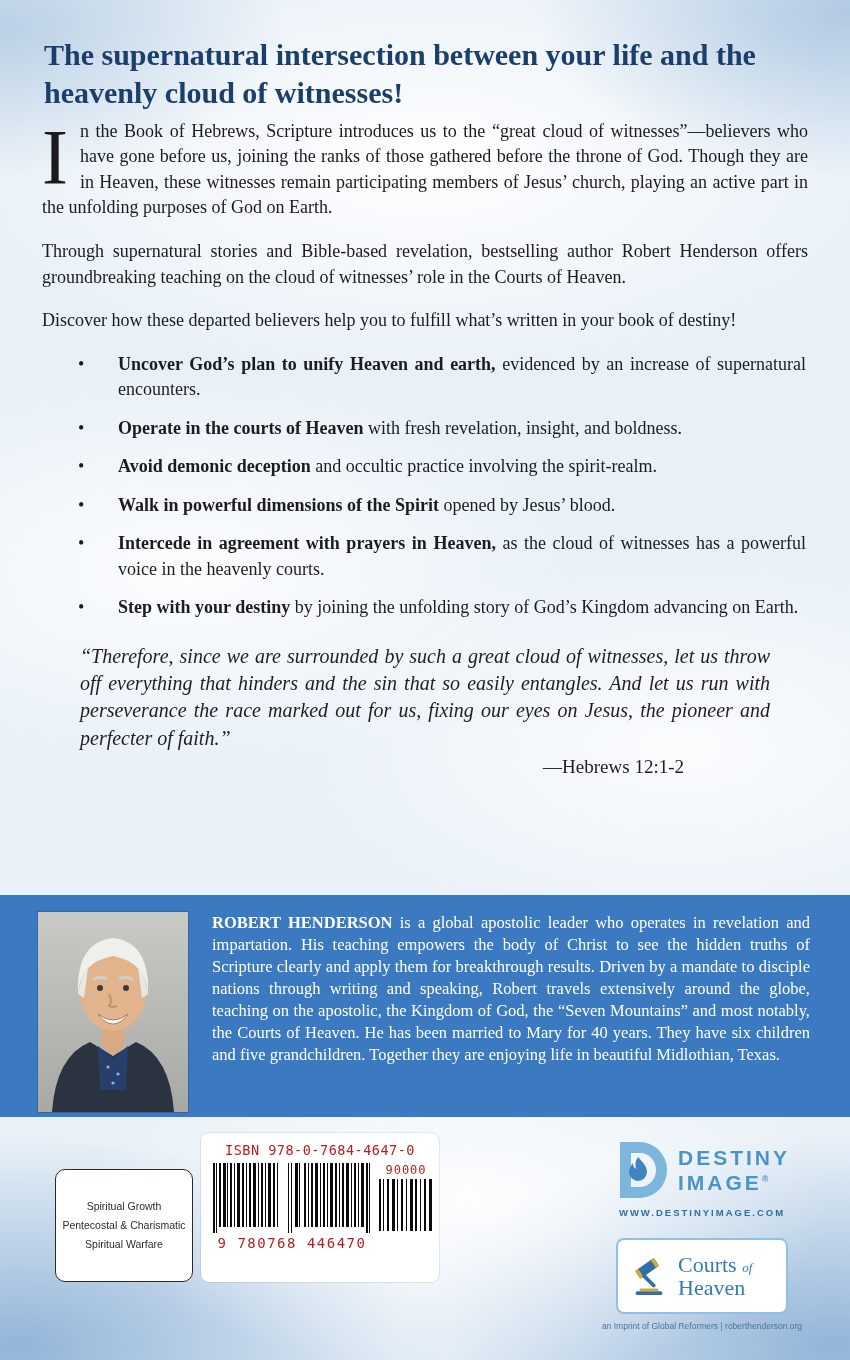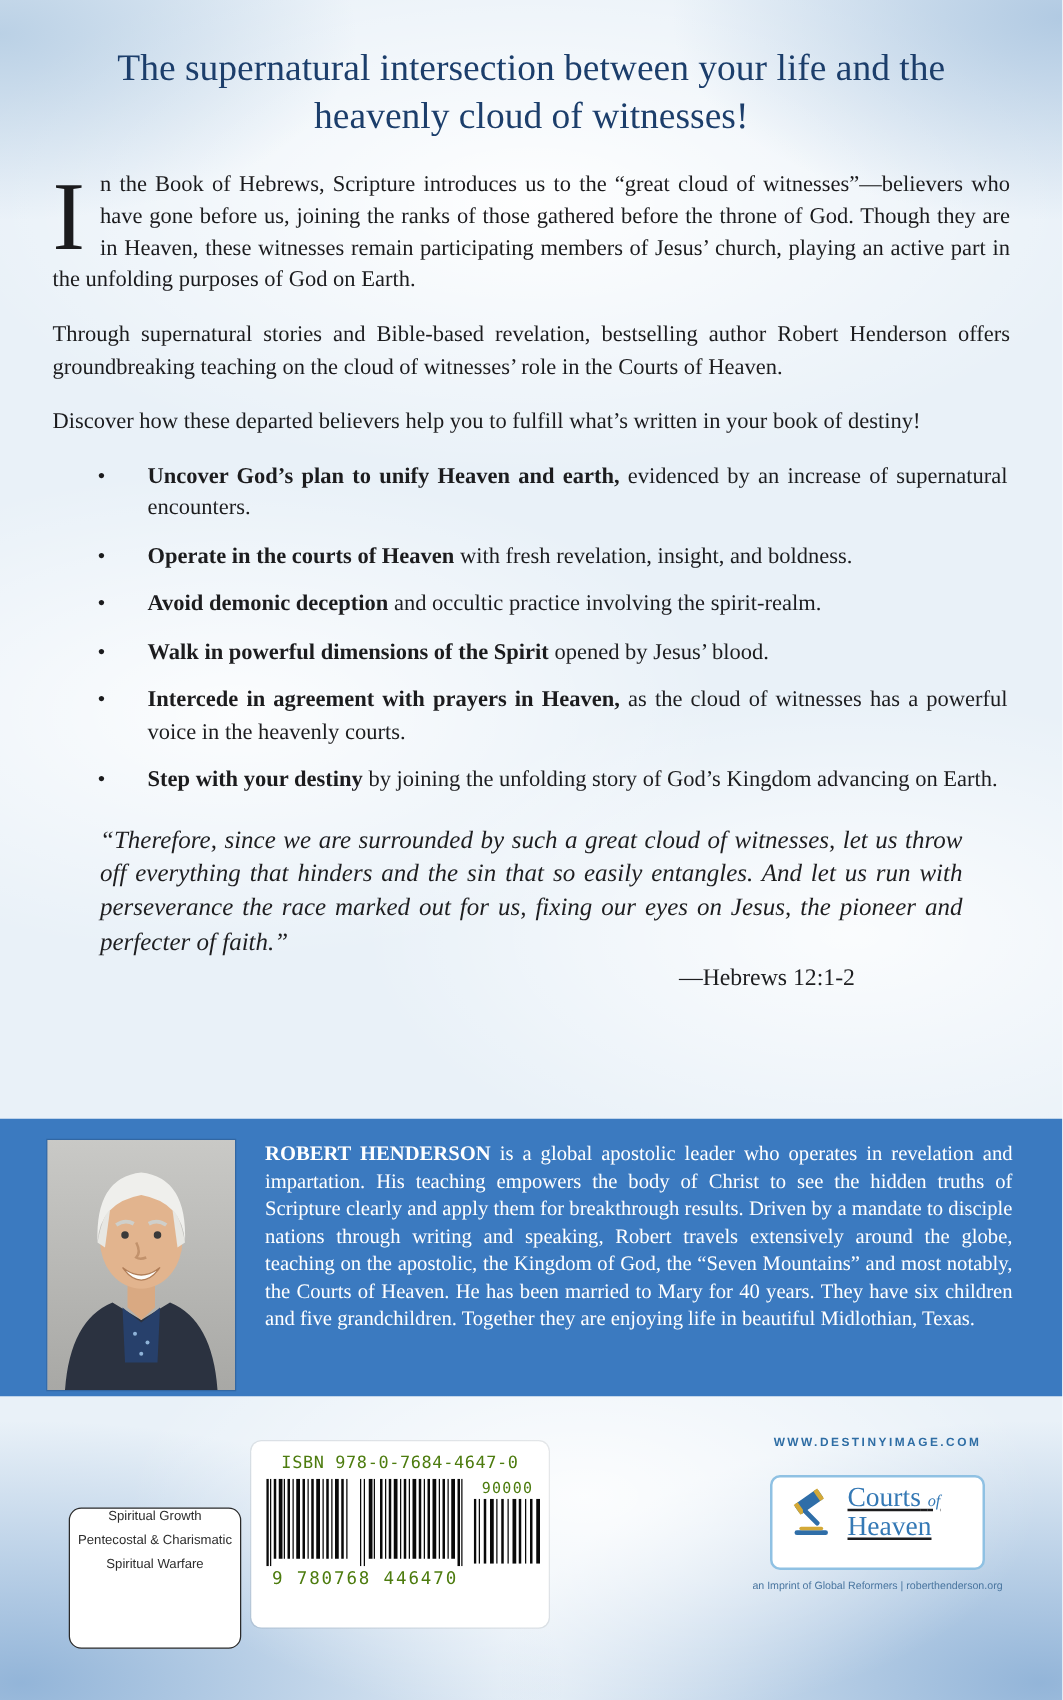--- a/index.html
+++ b/index.html
@@ -20,25 +20,24 @@
       radial-gradient(ellipse 560px 280px at 80% 55%, rgba(255,255,255,.8), transparent 70%),
       radial-gradient(ellipse 520px 260px at 55% 88%, rgba(255,255,255,.85), transparent 70%),
       radial-gradient(ellipse 620px 300px at 2% 99%,  rgba(110,155,203,.7), transparent 70%),
       radial-gradient(ellipse 620px 300px at 98% 99%, rgba(110,155,203,.7), transparent 70%);
     display:flex; flex-direction:column;
   }
 
   
   .top-section { height:895px; overflow:hidden; padding:0 42px; }
   .headline {
-    margin:36px auto 22px auto;
+    margin:36px auto 6px auto;
     max-width:762px;
-    text-align:center;
     font-size:30px; line-height:1.28;
-    font-weight:400;
+    font-weight:700;
     color:#1c3e6b;
   }
   .para {
     font-size:18px; line-height:1.42;
     text-align:justify;
     margin-bottom:18px;
     color:#1b1b1d;
   }
   .dropcap {
     float:left;
@@ -103,38 +102,37 @@
   
   .footer { position:relative; flex:1; }
 
   .categories-box {
     position:absolute; left:55px; top:52px;
     width:138px; height:113px;
     background:#ffffff;
     border:1.5px solid #2a2a2a;
     border-radius:10px;
     display:flex; flex-direction:column;
-    align-items:center; 
+    align-items:center; justify-content:center;
     gap:6px;
     font-family:"Liberation Sans", sans-serif;
     font-size:10.5px; color:#2c2c2c;
     text-align:center;
     line-height:1.25;
-    margin-top:37px;
   }
 
   .barcode-box {
-    position:absolute; left:201px; top:36px;
+    position:absolute; left:201px; top:16px;
     width:238px; height:149px;
     background:#ffffff;
     border-radius:8px;
     box-shadow:0 0 0 1px rgba(0,0,0,.08);
     padding:9px 12px 6px 12px;
     font-family:"DejaVu Sans Mono", monospace;
-    color:#4d7c0f;
+    color:#b91c1c;
   }
   .isbn-line { text-align:center; font-size:13.5px; letter-spacing:.5px; }
   .barcode-row { display:flex; gap:8px; margin-top:5px; align-items:flex-start; }
   .barcode-main { width:158px; }
   .barcode-main svg { display:block; }
   .barcode-number { margin-top:2px; text-align:center; font-size:14px; letter-spacing:1.5px; }
   .barcode-addon { width:54px; display:flex; flex-direction:column; align-items:center; }
   .price-code { font-size:12px; letter-spacing:1px; margin-bottom:2px; }
 
   .publisher-col {
@@ -148,22 +146,22 @@
   .di-name { color:#4a94c8; font-weight:bold; font-size:21px; letter-spacing:3px; line-height:1.2; }
   .di-name sup { font-size:9px; letter-spacing:0; }
   .di-url { margin-top:8px; font-size:9.5px; letter-spacing:2px; color:#2e6da4; font-weight:bold; }
 
   .coh-box {
     margin-top:20px;
     width:172px; height:76px;
     background:#ffffff;
     border:2px solid #8fc1e3;
     border-radius:8px;
-    display:flex; align-items:flex-end;
-    padding:22px 10px; gap:8px;text-decoration:underline;
+    display:flex; align-items:center;
+    padding:22px 10px; gap:8px;
   }
   .coh-box svg { flex:none; width:42px; height:46px; }
   .coh-text { font-family:"Liberation Serif", serif; color:#3579b5; line-height:1.05; }
   .coh-line1 { font-size:22px; }
   .coh-of { font-size:13px; font-style:italic; }
   .coh-line2 { font-size:22px; }
   .imprint-line { margin-top:7px; font-size:8.5px; color:#49759f; white-space:nowrap; }
 </style>
 </head>
 <body>
@@ -304,20 +302,30 @@
                 <rect x="41" width="1" height="52"></rect>
               <rect x="45" width="2" height="52"></rect>
                 <rect x="50" width="3" height="52"></rect>
             </g>
           </svg>
         </div>
       </div>
     </div>
 
     <div class="publisher-col">
+      <div class="di-row">
+        <svg class="di-icon" viewBox="0 0 54 58" xmlns="http://www.w3.org/2000/svg">
+          <path fill-rule="evenodd" fill="#7cb6dd" d="M6 1 h20 a27 28 0 0 1 0 56 h-20 z M17 12 h9 a16 17 0 0 1 0 34 h-9 z"></path>
+          <path fill="#3f86c0" d="M24 16 c5 6 9 9 9 15 a9 9 0 0 1 -18 0 c0 -4 2 -6 4 -9 c0 3 1 5 3 6 c-1 -4 -1 -8 2 -12 z"></path>
+        </svg>
+        <div class="di-name">
+          <div><span>DESTINY</span></div>
+          <div><span>IMAGE</span><sup>®</sup></div>
+        </div>
+      </div>
       <div class="di-url">WWW.DESTINYIMAGE.COM</div>
 
       <div class="coh-box">
         <svg viewBox="0 0 44 48" xmlns="http://www.w3.org/2000/svg">
           <g transform="rotate(-35 20 16)">
             <rect x="8" y="11" width="24" height="10" rx="2" fill="#2f6ea8"></rect>
             <rect x="8" y="11" width="4" height="10" fill="#d4a937"></rect>
             <rect x="28" y="11" width="4" height="10" fill="#d4a937"></rect>
           </g>
           <rect x="20" y="20" width="4" height="18" rx="2" transform="rotate(-45 22 29)" fill="#2f6ea8"></rect>

